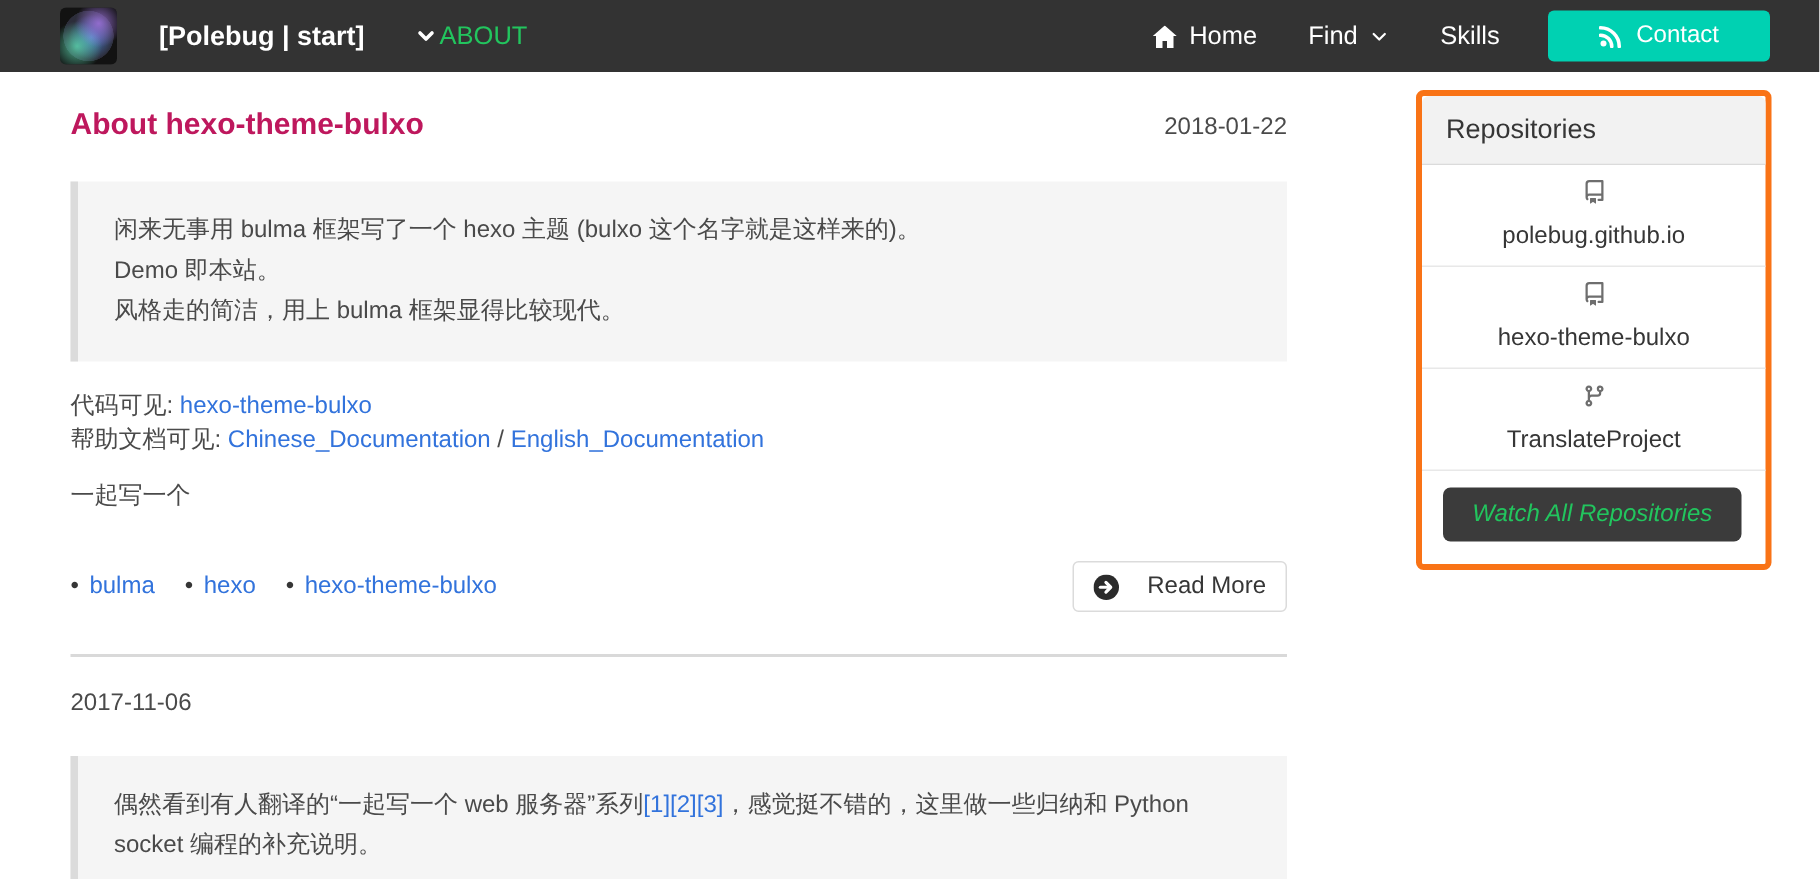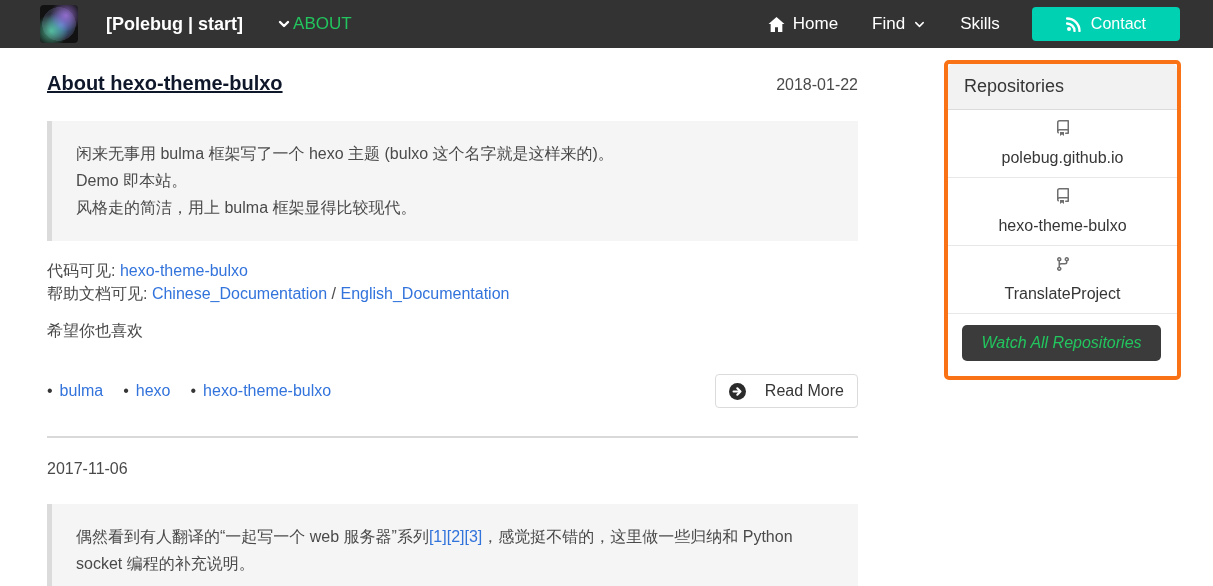--- a/index.html
+++ b/index.html
@@ -29,21 +29,21 @@
 
   
   .page { display: flex; padding: 12px 32px 0 47px; }
   .content { width: 811px; flex: none; }
   .gap { width: 86px; flex: none; }
   .sidebar { width: 237px; flex: none; }
 
   
   .post-header { display: flex; justify-content: space-between; align-items: baseline;
     margin-top: 12px; }
-  .post-title { font-size: 20px; font-weight: 700; color: #0f172a; cursor: pointer; text-decoration: underline; }
+  .post-title { font-size: 20px; font-weight: 700; color: #be185d; cursor: pointer; }
   .post-date { font-size: 16px; color: #4a4a4a; }
   blockquote { margin-top: 26px; background: #f5f5f5; border-left: 5px solid #dbdbdb;
     padding: 19px 24px; font-size: 16px; color: #4a4a4a; line-height: 1.7; }
   .post-body { margin-top: 18px; font-size: 16px; color: #4a4a4a; line-height: 1.45; }
   .post-body p.spaced { margin-top: 14px; }
   a.lnk { color: #3273dc; text-decoration: none; cursor: pointer; }
   .tags-row { display: flex; justify-content: space-between; align-items: center;
     margin-top: 32px; }
   .tags { display: flex; align-items: center; gap: 20px; font-size: 16px; }
   .tag-item { display: flex; align-items: center; gap: 7px; }
@@ -122,21 +122,21 @@
         <span class="post-date">2018-01-22</span>
       </div>
       <blockquote>
         <div>闲来无事用 bulma 框架写了一个 hexo 主题 (bulxo 这个名字就是这样来的)。</div>
         <div>Demo 即本站。</div>
         <div>风格走的简洁，用上 bulma 框架显得比较现代。</div>
       </blockquote>
       <div class="post-body">
         <p><span>代码可见: </span><a class="lnk">hexo-theme-bulxo</a></p>
         <p><span>帮助文档可见: </span><a class="lnk">Chinese_Documentation</a><span> / </span><a class="lnk">English_Documentation</a></p>
-        <p class="spaced">希望你也喜欢</p>
+        <p class="spaced">一起写一个</p>
       </div>
       <div class="tags-row">
         <div class="tags">
           <span class="tag-item">
               <a class="lnk">bulma</a>
             </span>
           <span class="tag-item">
               <a class="lnk">hexo</a>
             </span>
           <span class="tag-item">

